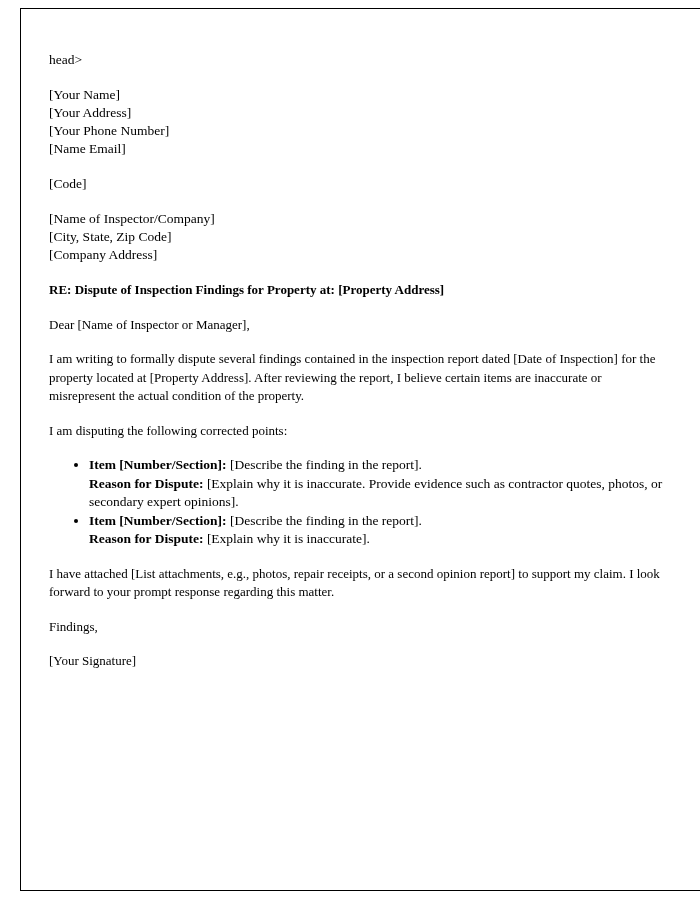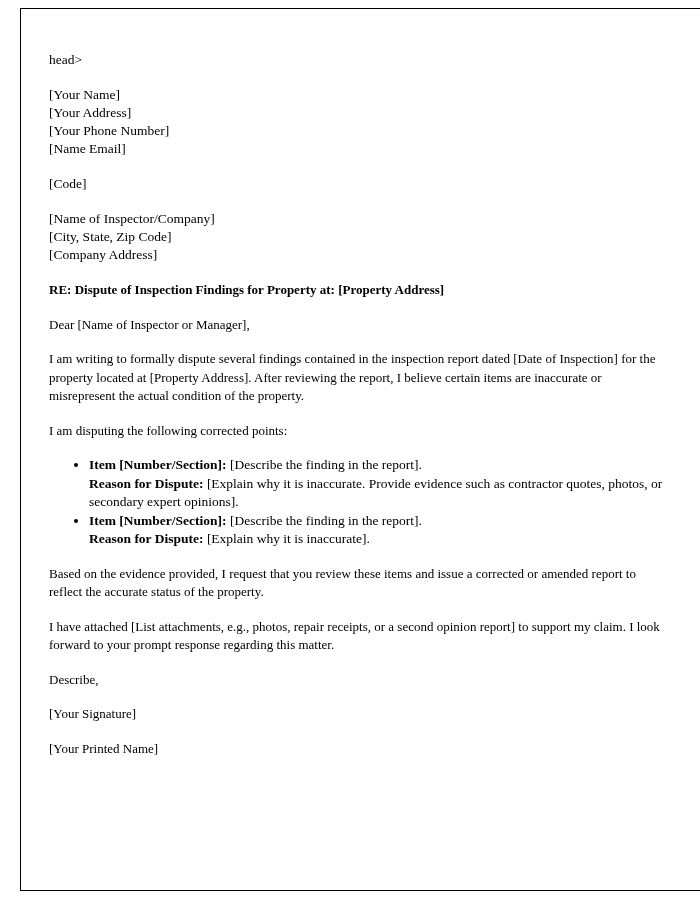--- a/index.html
+++ b/index.html
@@ -80,23 +80,21 @@
     <li>
       <div><span class="bold">Item [Number/Section]:</span><span> [Describe the finding in the report].</span></div>
       <div><span class="bold">Reason for Dispute:</span><span> [Explain why it is inaccurate. Provide evidence such as contractor quotes, photos, or secondary expert opinions].</span></div>
     </li>
     <li>
       <div><span class="bold">Item [Number/Section]:</span><span> [Describe the finding in the report].</span></div>
       <div><span class="bold">Reason for Dispute:</span><span> [Explain why it is inaccurate].</span></div>
     </li>
   </ul>
 
-  <div class="para">Based on the evidence provided, I request that you review these items and issue a corrected or amended report to reflect the accurate status of the property.</div>
 
   <div class="para">I have attached [List attachments, e.g., photos, repair receipts, or a second opinion report] to support my claim. I look forward to your prompt response regarding this matter.</div>
 
-  <div class="para">Describe,</div>
+  <div class="para">Findings,</div>
 
   <div class="para">[Your Signature]</div>
 
-  <div class="para">[Your Printed Name]</div>
 
 </div>
 
 </body></html>

